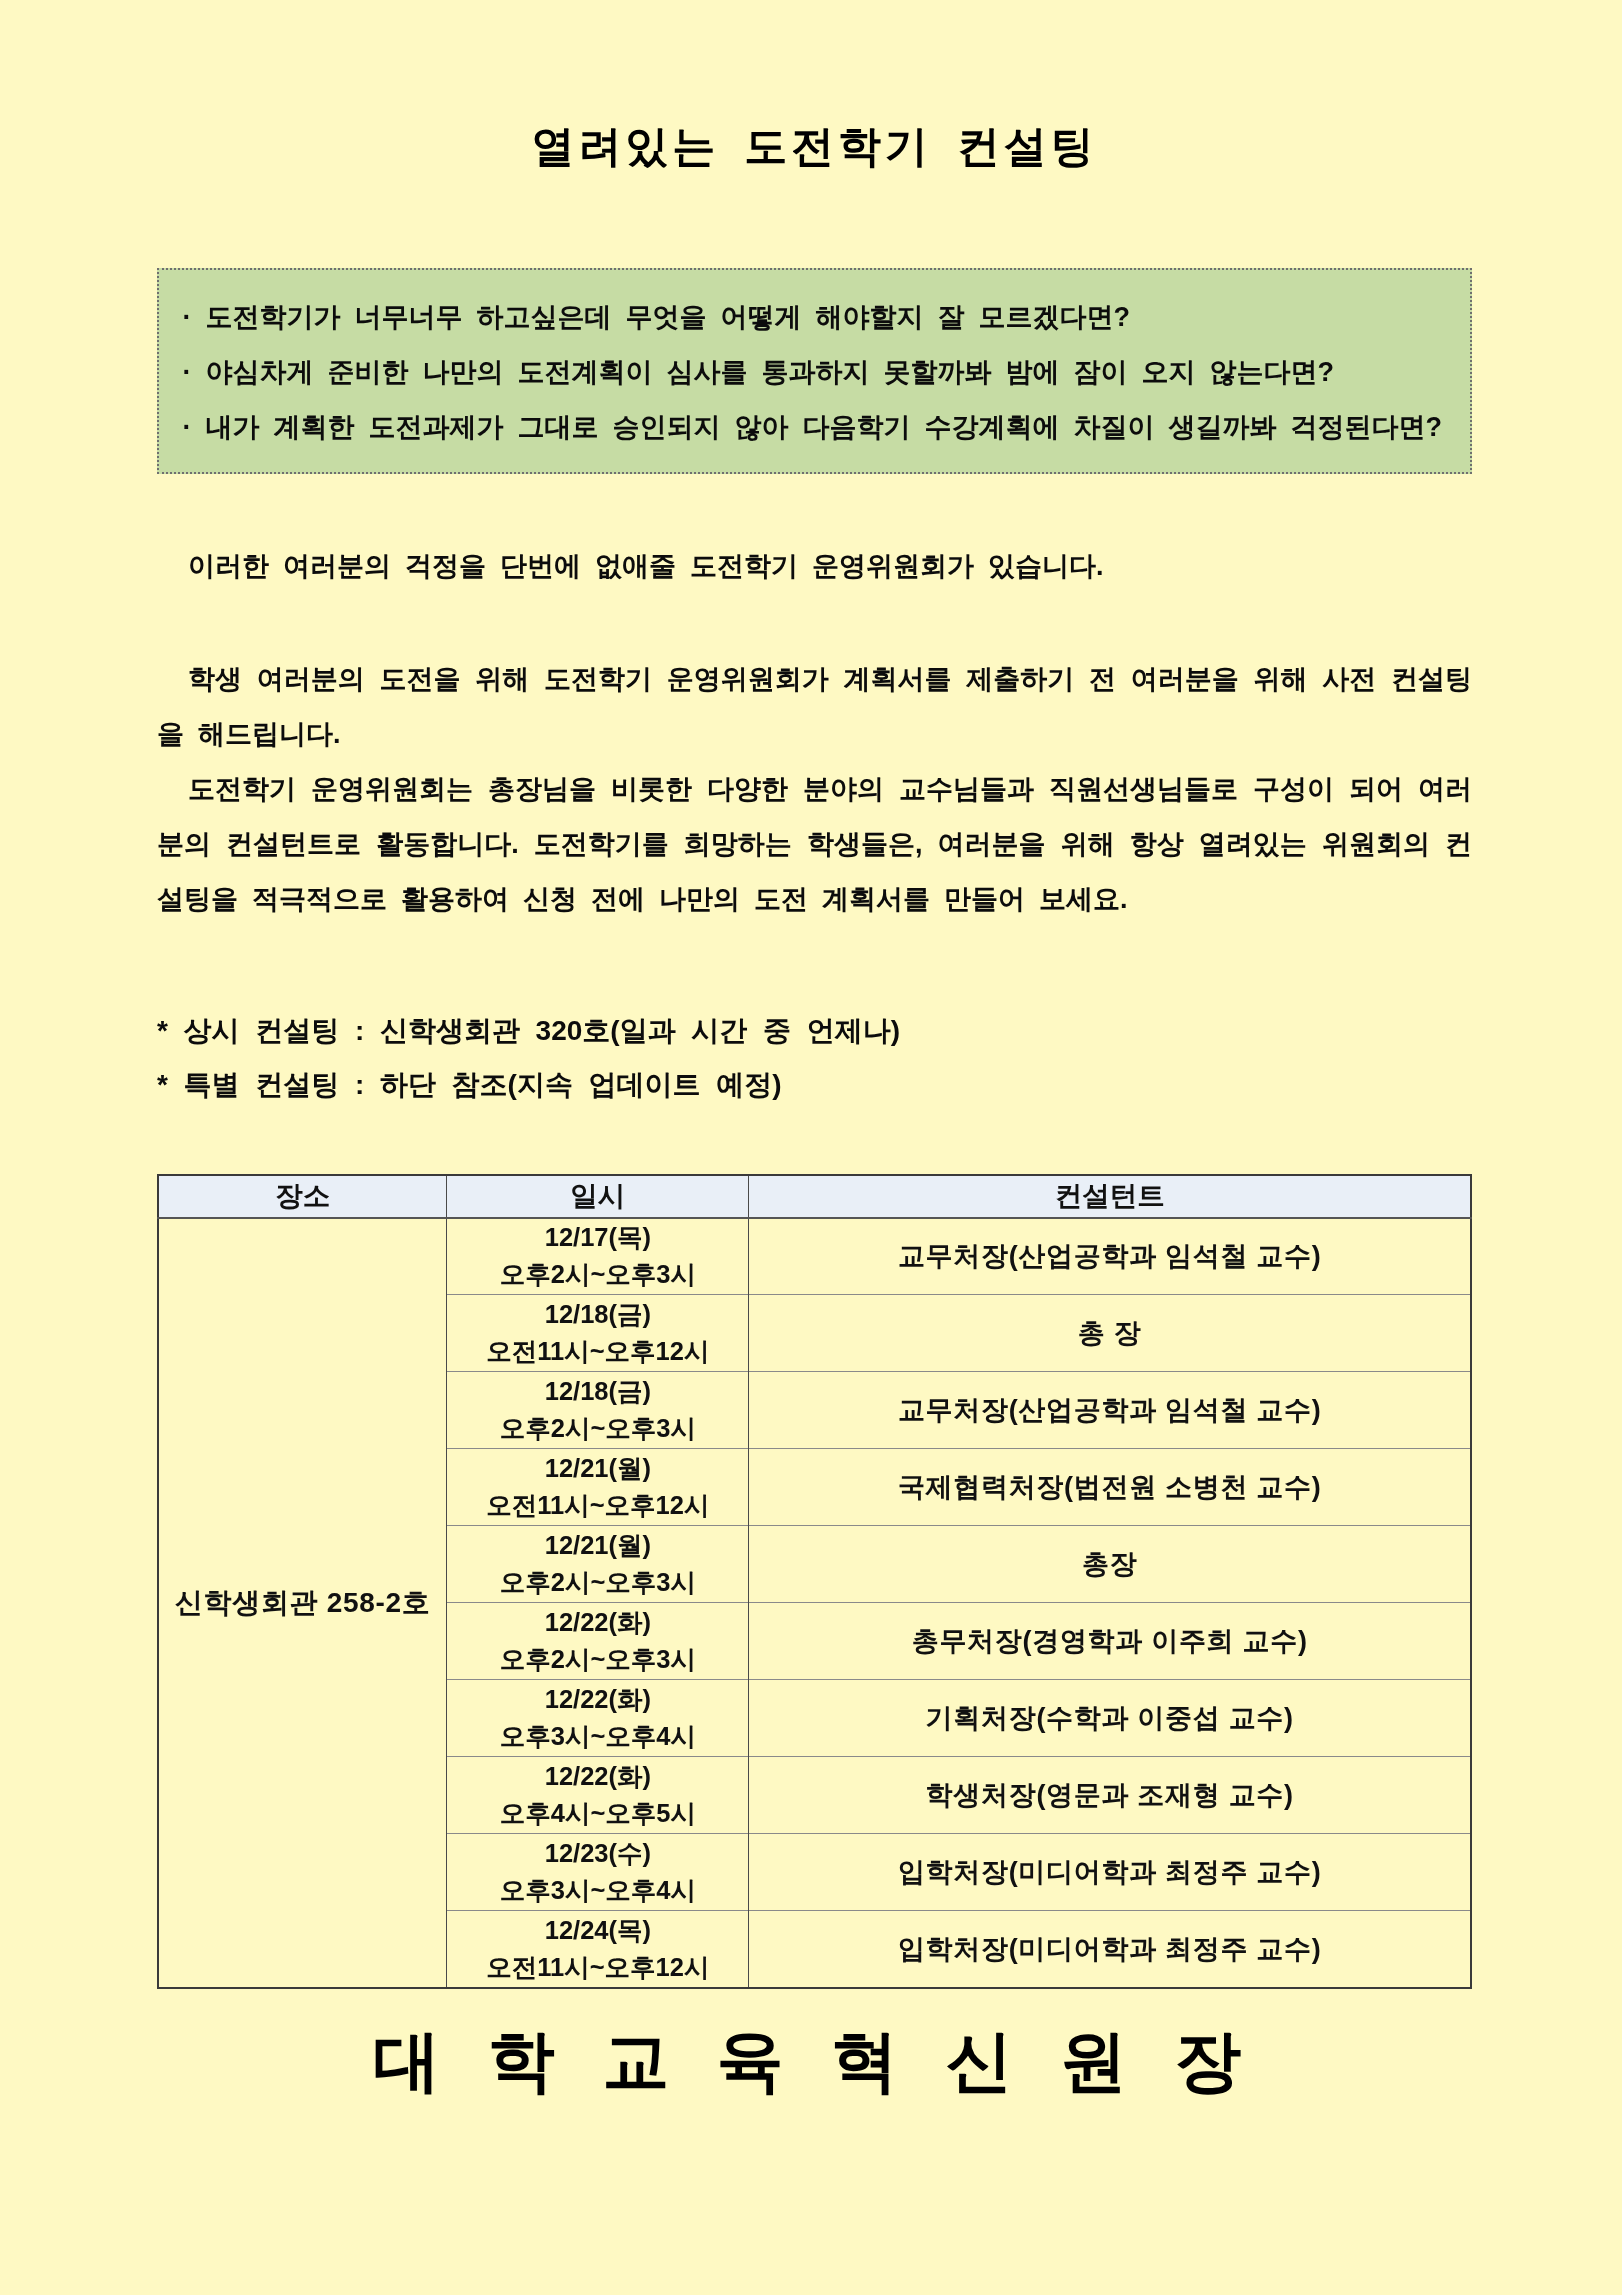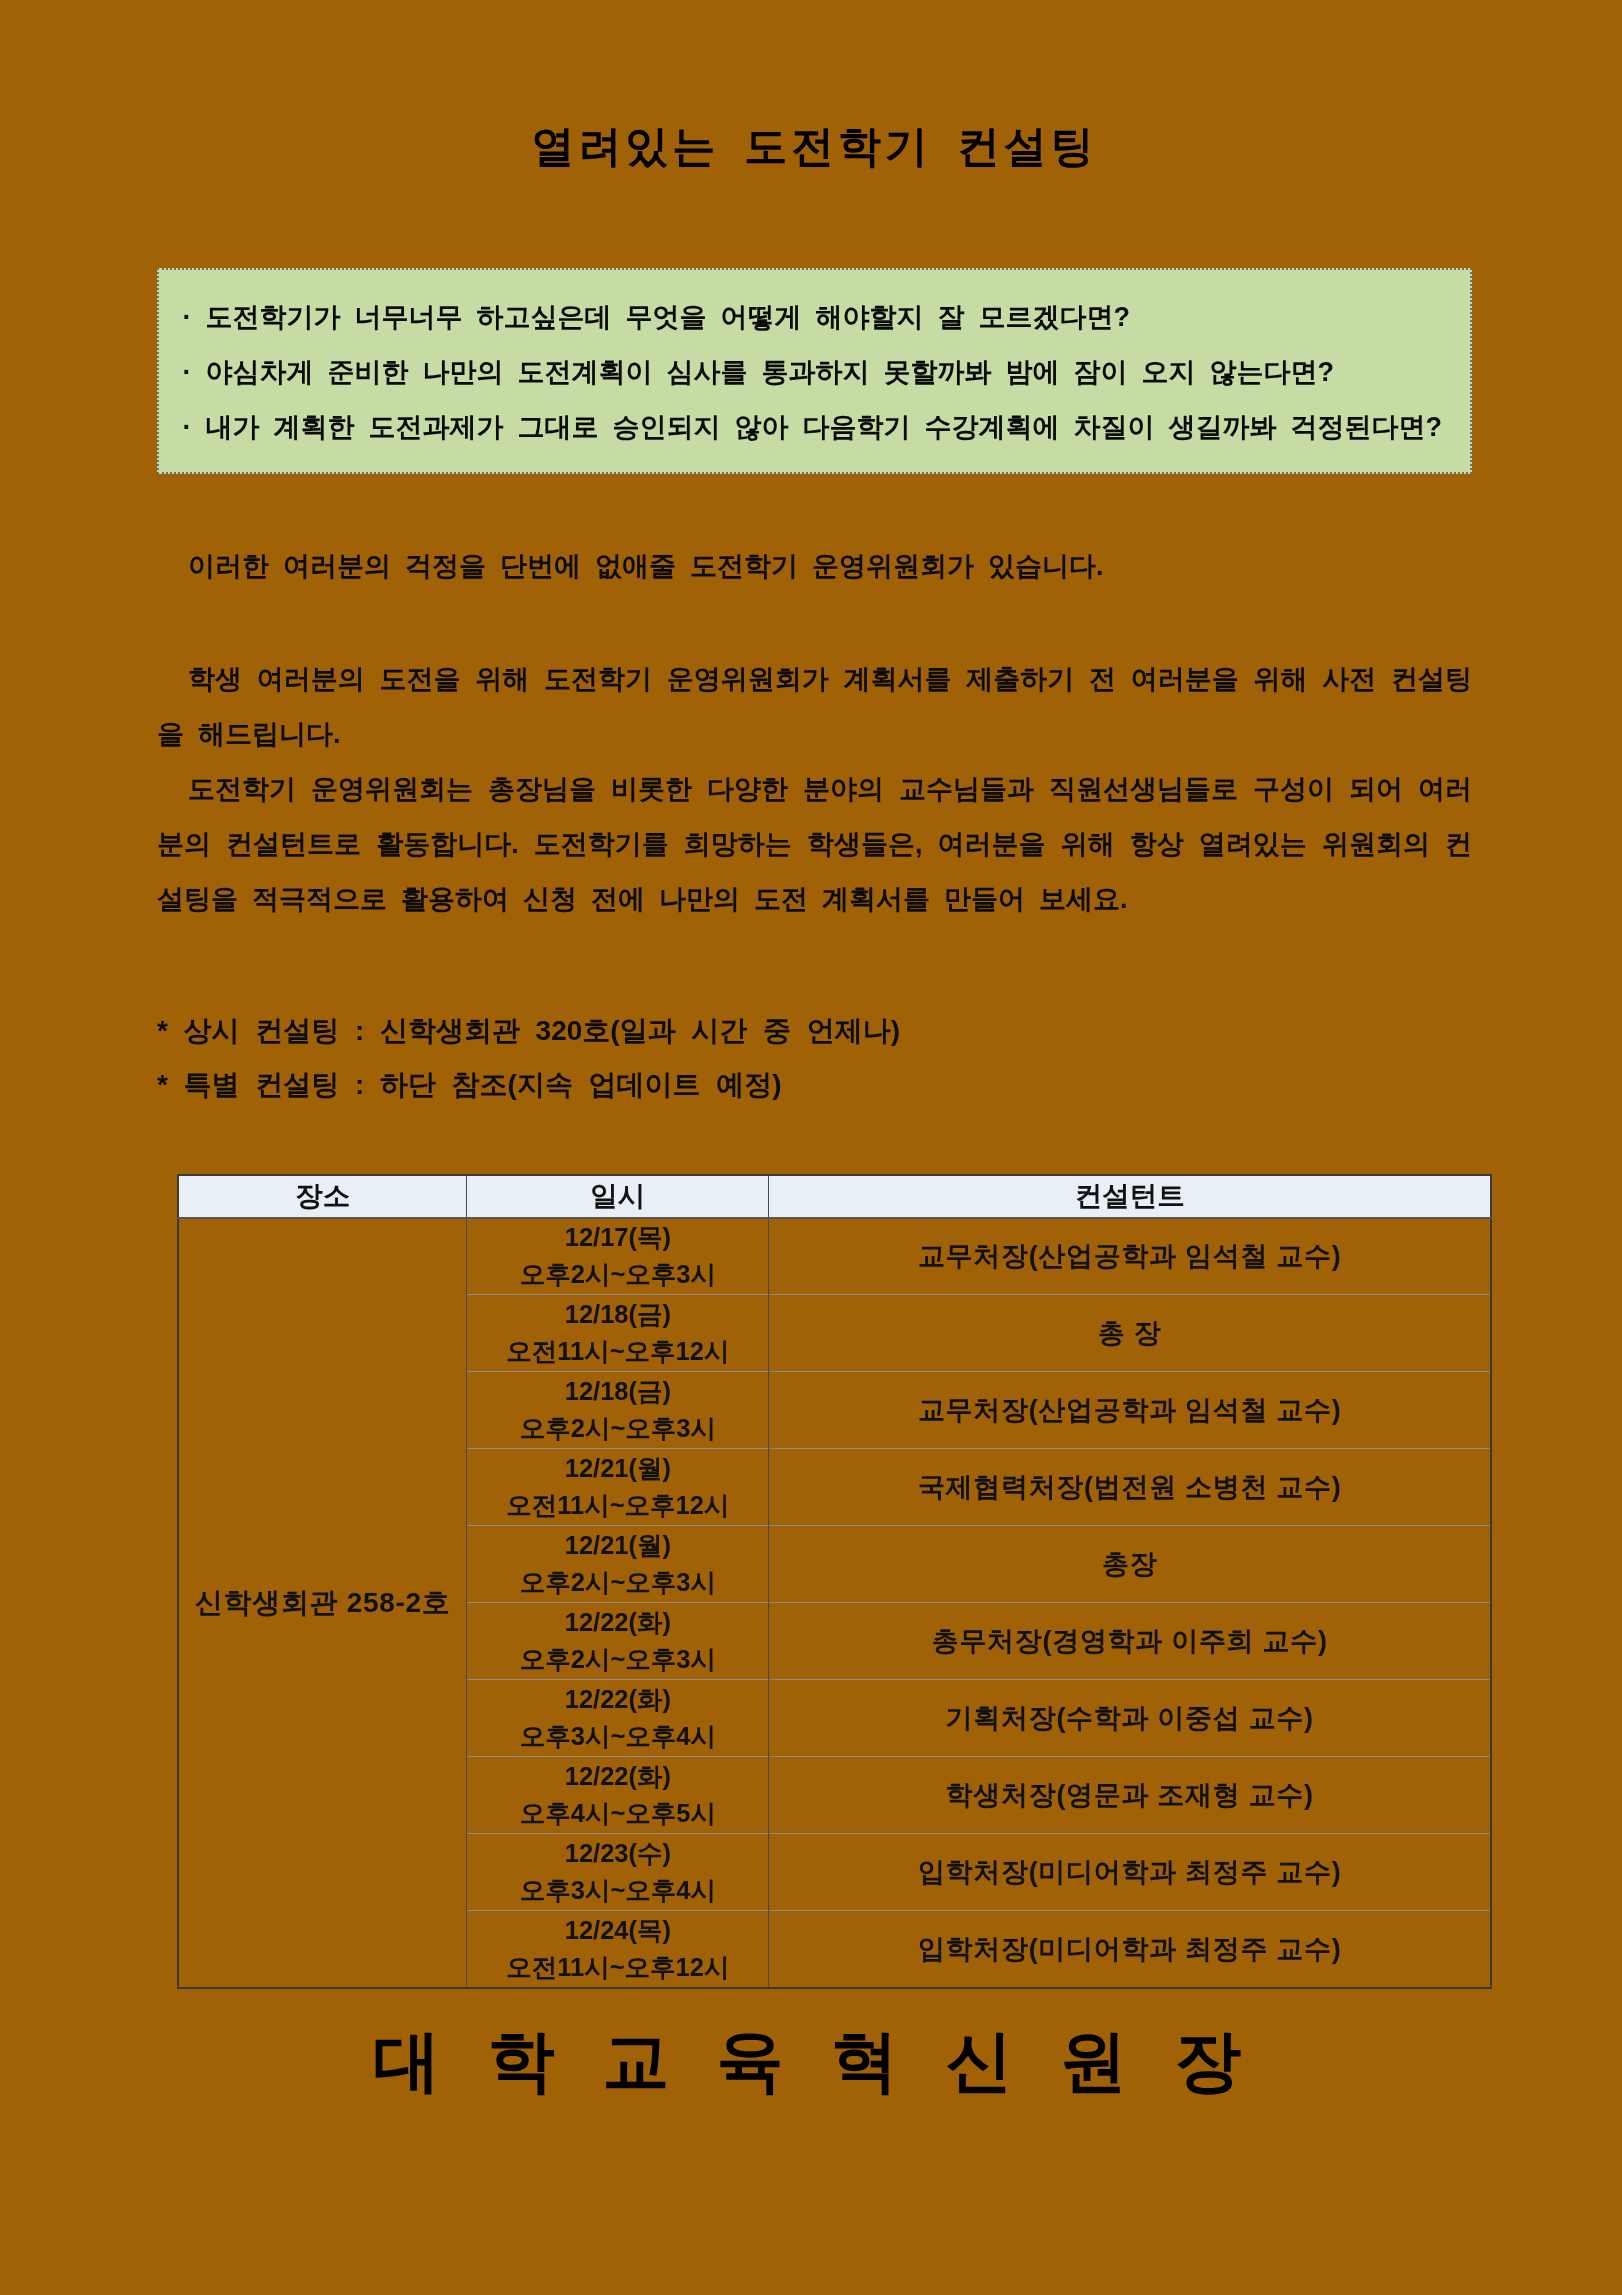--- a/index.html
+++ b/index.html
@@ -6,21 +6,21 @@
     margin: 0;
     padding: 0;
     background: #ffffff;
     font-family: "Liberation Sans", "DejaVu Sans", sans-serif;
     color: #111111;
   }
   .page {
     position: relative;
     width: 1623px;
     height: 2295px;
-    background: #a16207;
+    background: #fef9c3;
     box-sizing: border-box;
     padding: 0 151px 16px 157px;
     overflow: hidden;
   }
   .doc-title {
     margin-top: 118px;
     text-align: center;
     font-size: 43px;
     font-weight: 700;
     letter-spacing: 3.9px;
@@ -59,21 +59,20 @@
     font-weight: 700;
     line-height: 54px;
     word-spacing: 7.9px;
     color: #0c0c0c;
   }
   table.schedule {
     margin-top: 62px;
     width: 100%;
     border-collapse: collapse;
     table-layout: fixed;
-    margin-left: 20px;
   }
   table.schedule th, table.schedule td {
     border-left: 1.3px solid #4a4a4a;
     border-right: 1.3px solid #4a4a4a;
     text-align: center;
     vertical-align: middle;
     padding: 0;
   }
   table.schedule { border: 2px solid #3a3a3a; }
   table.schedule thead th {

